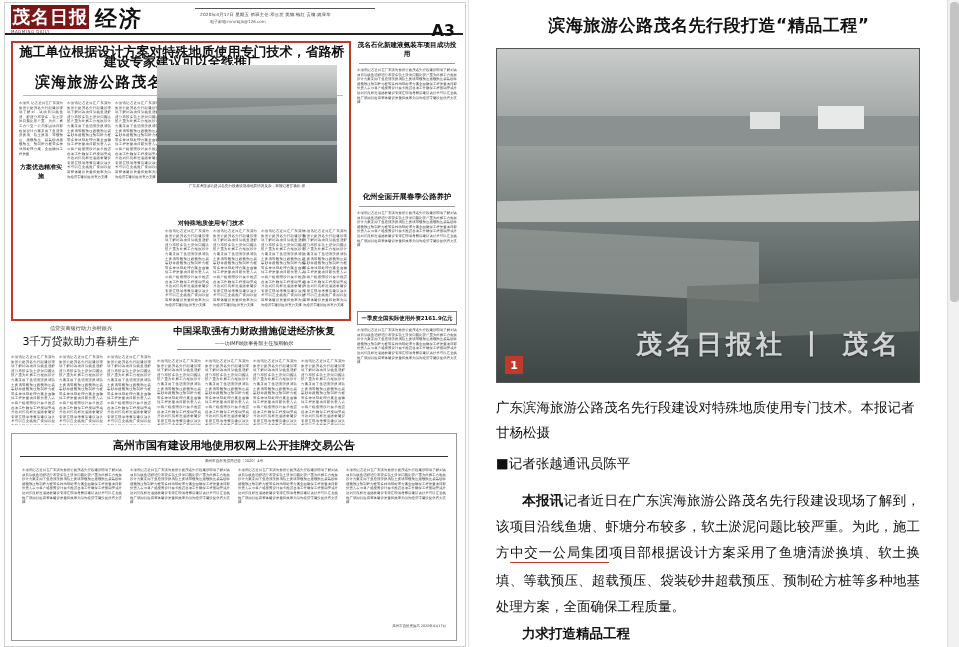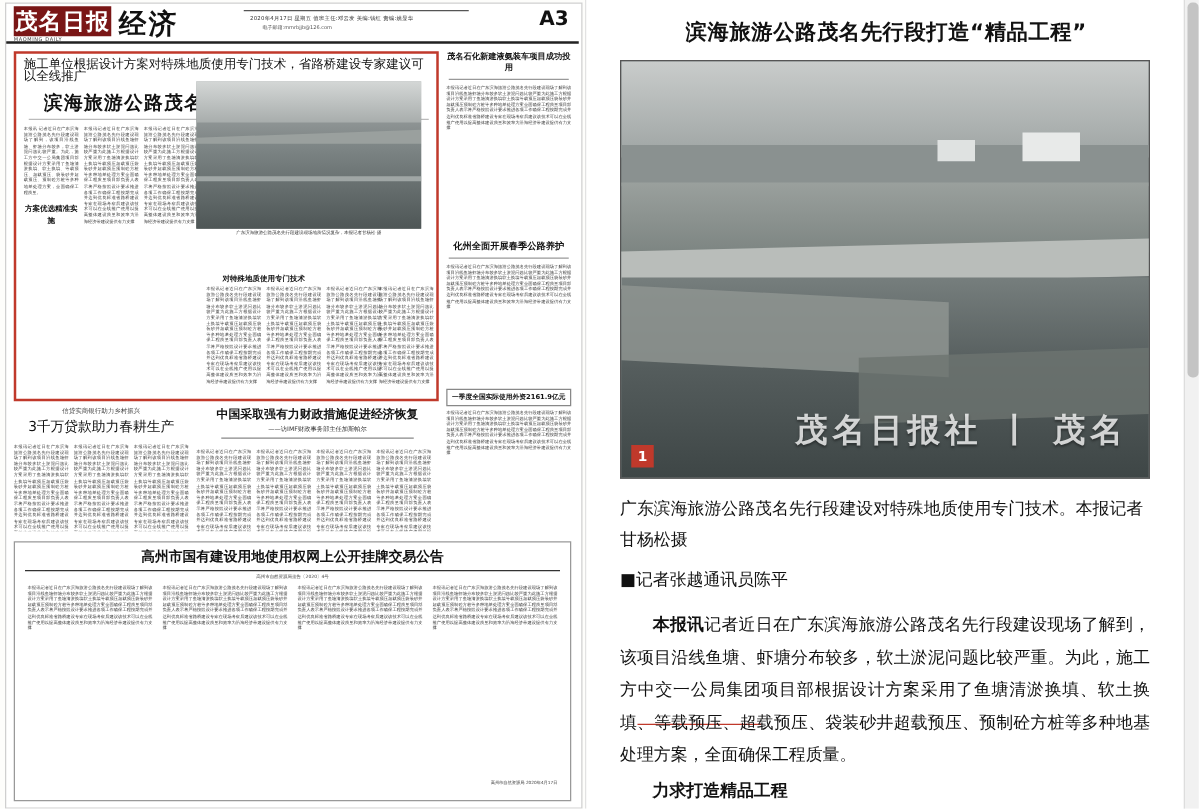--- a/index.html
+++ b/index.html
@@ -29,30 +29,31 @@
     font-family:"DejaVu Sans","Liberation Sans",sans-serif;
   }
   .logo-sub{position:absolute;left:6px;top:26px;font-size:4px;color:#444;letter-spacing:.5px;}
   .masthead-title{
     position:absolute;left:90px;top:1px;font-size:22px;font-weight:bold;color:#111;
     letter-spacing:2px;
   }
   .masthead-rule{position:absolute;left:190px;top:5px;width:180px;height:1px;background:#555;}
   .masthead-meta{position:absolute;left:195px;top:9px;font-size:4.3px;color:#333;letter-spacing:.2px;}
   .masthead-meta2{position:absolute;left:205px;top:16px;font-size:4px;color:#555;}
-  .page-no{position:absolute;right:8px;top:2px;font-size:16px;font-weight:bold;color:#111;}
+  .page-no{position:absolute;right:8px;top:18px;font-size:16px;font-weight:bold;color:#111;}
 
   
   .red-box{
     position:absolute;left:6px;top:38px;width:340px;height:280px;
     border:2px solid #c0392b;box-sizing:border-box;background:#fff;
   }
   .kicker{
-    position:absolute;left:6px;top:4px;width:326px;font-size:10px;line-height:10px;color:#111;
-    font-weight:normal;
+    position:absolute;left:6px;top:4px;width:326px;font-size:13px;line-height:10px;color:#111;
+    font-weight:bold;
+    text-align:center;
   }
   .headline{
     position:absolute;left:4px;top:30px;width:330px;text-align:center;
     font-size:15px;font-weight:bold;color:#111;letter-spacing:1px;
   }
   .hl-rule{position:absolute;left:10px;top:52px;width:320px;height:1px;background:#bbb;}
 
   .col{position:absolute;font-size:3.4px;line-height:4.6px;color:#3a3a3a;text-align:justify;overflow:hidden;}
   .subhead{font-size:6px;font-weight:bold;color:#111;text-align:center;margin:4px 0 3px;}
 
@@ -129,21 +130,21 @@
     font-size:11px;font-weight:bold;display:flex;align-items:center;justify-content:center;
   }
   .cap{
     position:absolute;left:27px;top:395px;width:424px;font-size:13.5px;line-height:25px;color:#111;
   }
   .byline{position:absolute;left:27px;top:455px;width:424px;font-size:13.5px;color:#111;}
   .para{position:absolute;left:27px;width:424px;font-size:13.5px;line-height:26px;color:#111;text-align:justify;}
   .p1{top:487px;}
   .p2{top:620px;}
   .b{font-weight:bold;}
-  .uline{border-bottom:1.6px solid #c0392b;padding-bottom:19px;}
+  .uline{border-bottom:1.6px solid #c0392b;padding-bottom:1px;font-family:Liberation Mono, monospace;}
 
   
   .scrollbar{position:absolute;right:0;top:0;width:12px;height:647px;background:#f1f1f1;border-left:1px solid #ddd;}
   .thumb{position:absolute;right:1px;top:2px;width:9px;height:300px;background:#c4c4c4;border-radius:4px;}
 </style>
 </head>
 <body>
 
 <div class="root">
 

